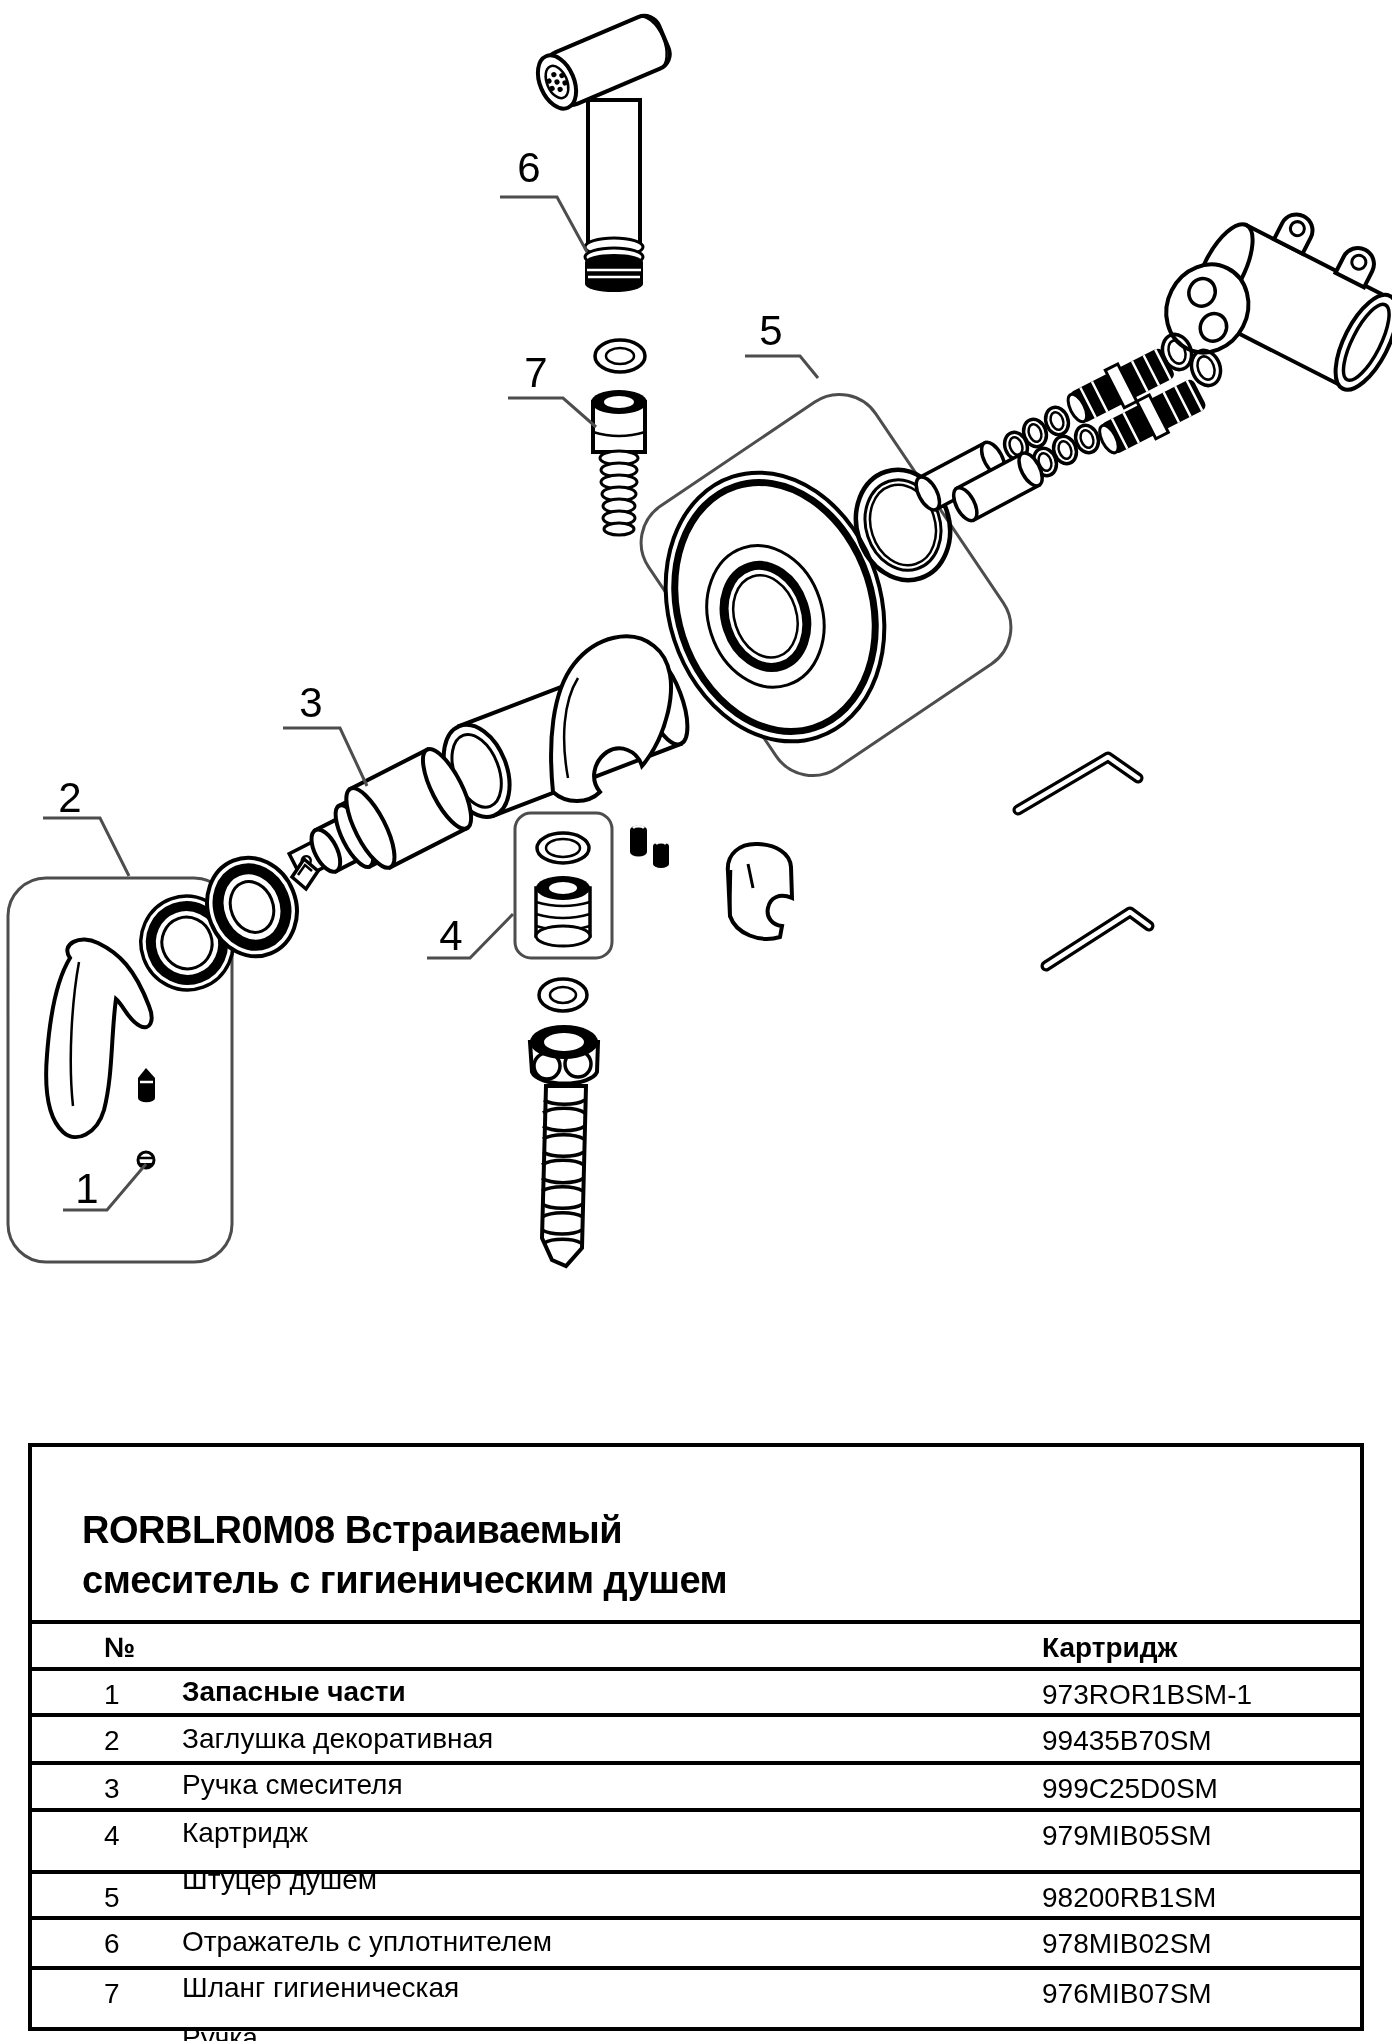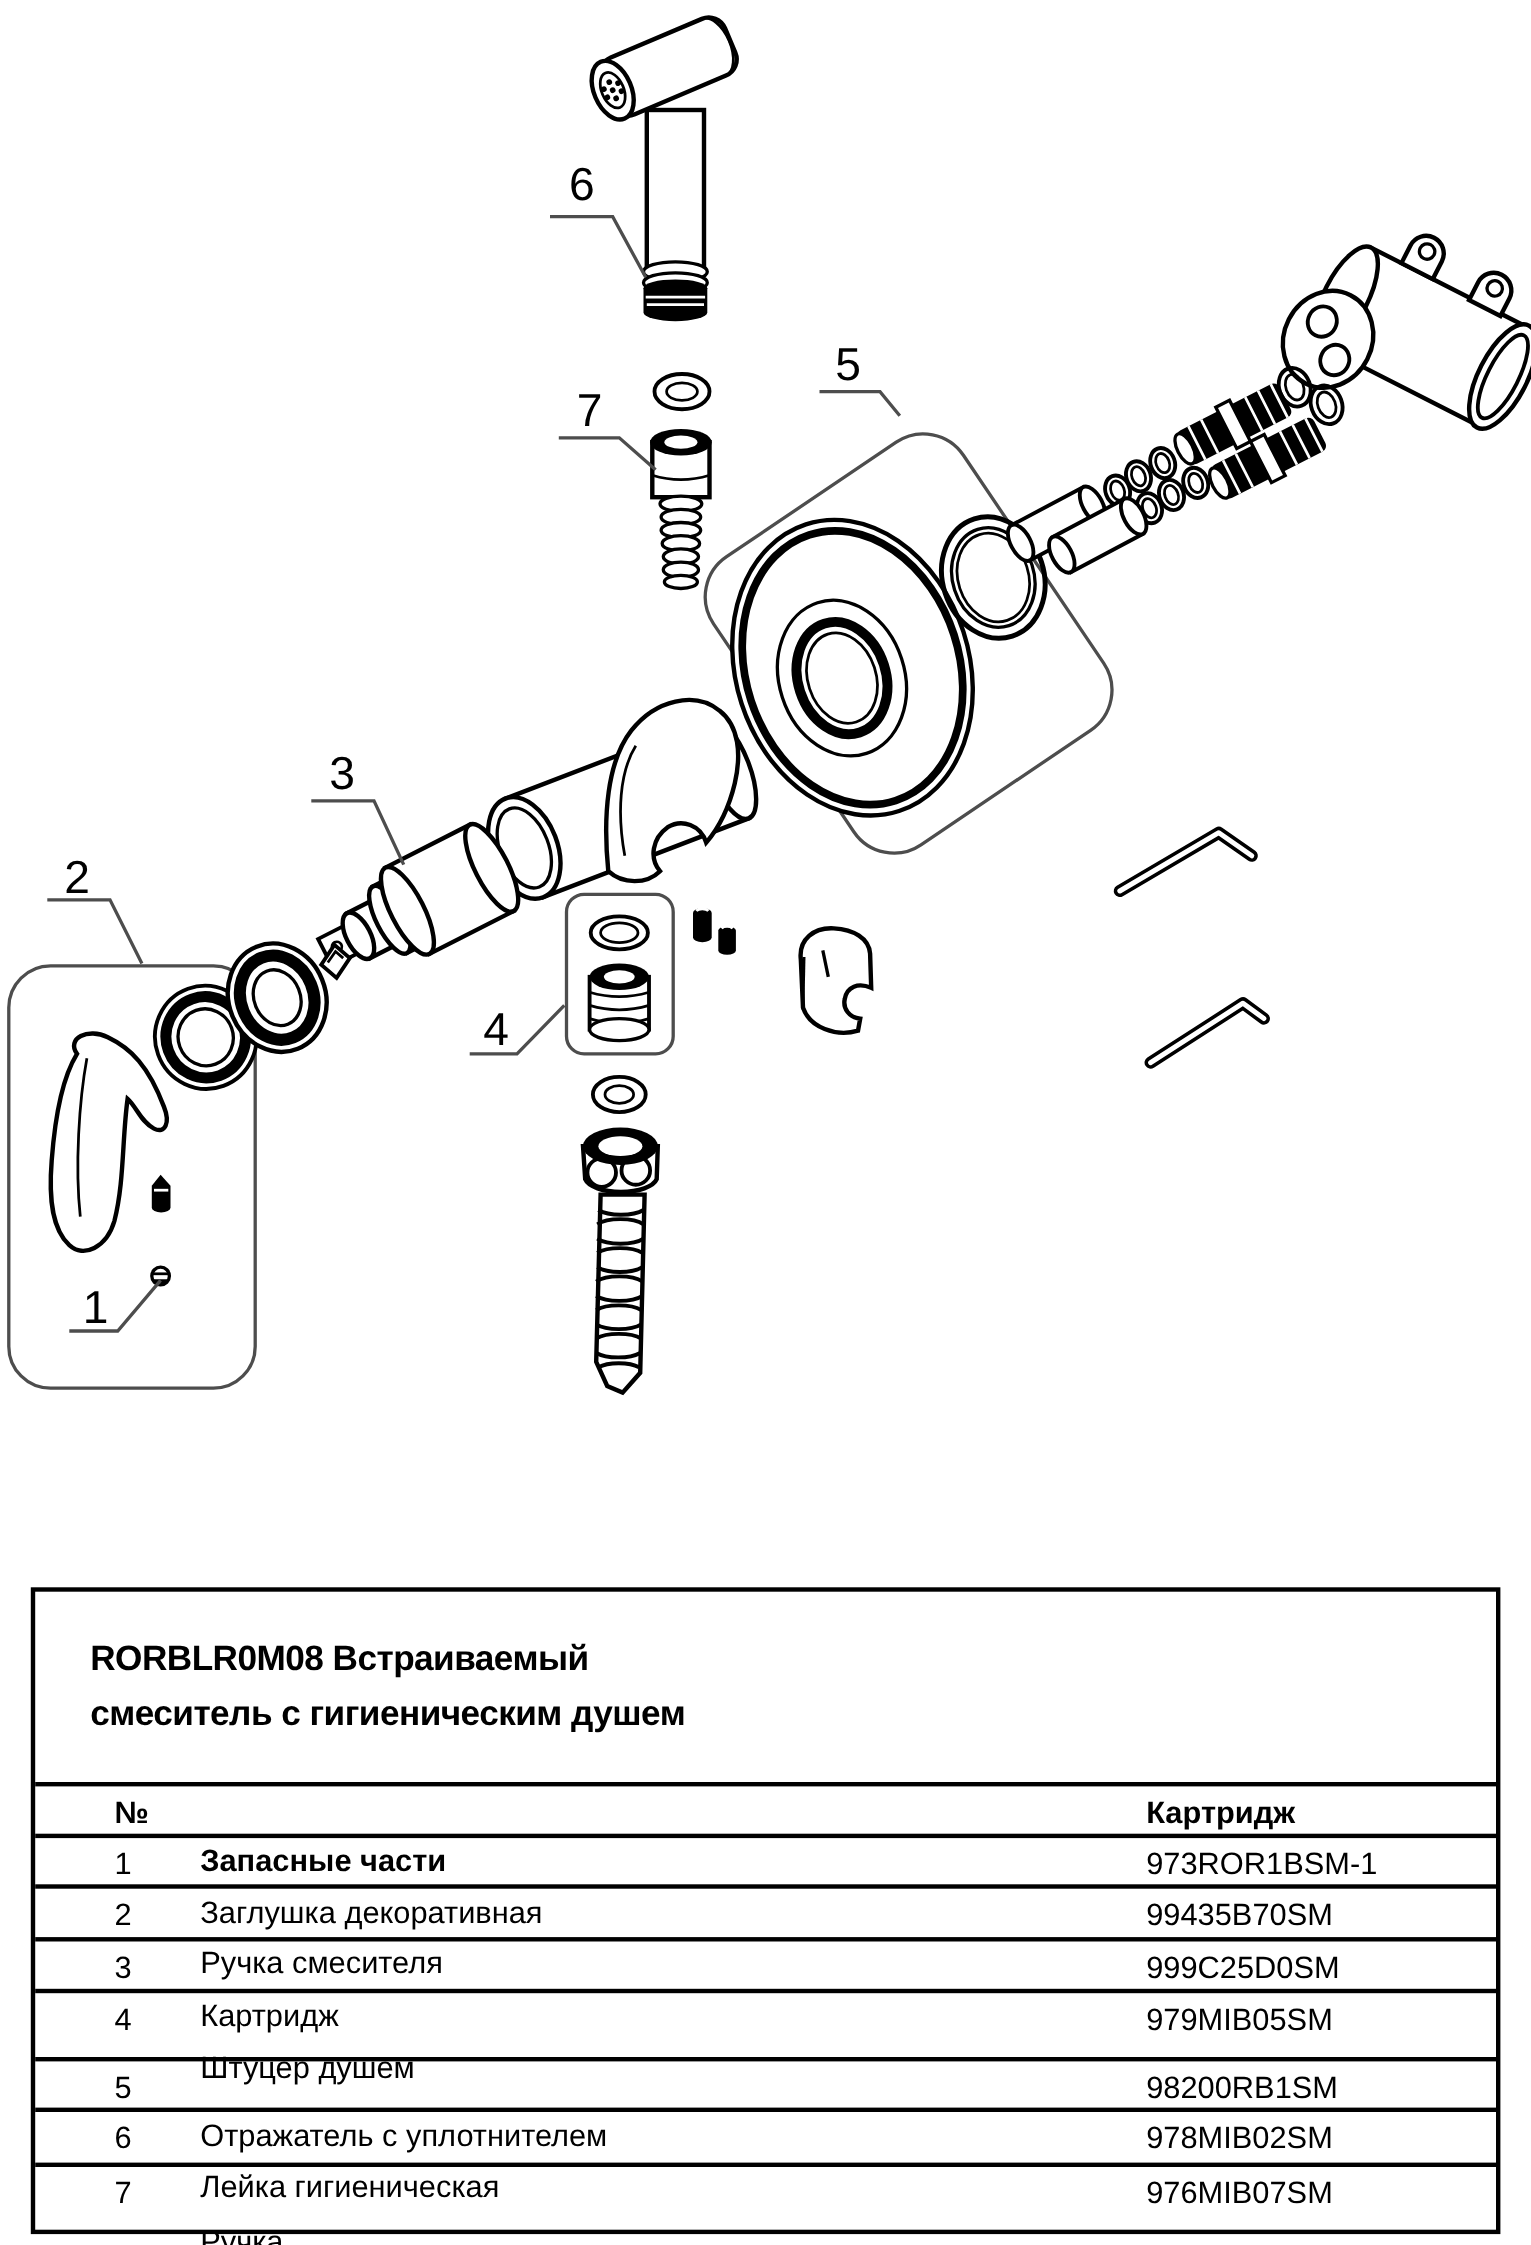--- a/index.html
+++ b/index.html
@@ -22,21 +22,21 @@
   .lead{stroke:#4d4d4d;stroke-width:3;fill:none;}
   .gbox{stroke:#4d4d4d;stroke-width:3;fill:none;}
   .callout{font:400 42px "Liberation Sans",sans-serif;fill:#000;text-anchor:middle;}
   .key{stroke:#000;stroke-width:11;fill:none;stroke-linecap:round;stroke-linejoin:round;}
   .keyin{stroke:#fff;stroke-width:4.5;fill:none;stroke-linecap:round;stroke-linejoin:round;}
 
   
   .parts-table{position:absolute;left:28px;top:1443px;width:1336px;height:588px;
                border:4px solid #000;box-sizing:border-box;background:#fff;}
   .title-block{height:177px;border-bottom:4px solid #000;box-sizing:border-box;
-               padding:35px 0 0 50px;font-weight:700;font-size:32px;line-height:50px;letter-spacing:-0.5px;}
+               padding:58px 0 0 50px;font-weight:700;font-size:38px;line-height:50px;letter-spacing:-0.5px;}
   .header-row{height:47px;border-bottom:4px solid #000;box-sizing:border-box;font-weight:700;}
   .trow{box-sizing:border-box;border-bottom:4px solid #000;}
   .trow:last-child{border-bottom:none;}
   #rows .trow:nth-child(1){height:46px}
   #rows .trow:nth-child(2){height:48px}
   #rows .trow:nth-child(3){height:47px}
   #rows .trow:nth-child(4){height:62px}
   #rows .trow:nth-child(5){height:46px}
   #rows .trow:nth-child(6){height:50px}
   #rows .trow:nth-child(7){height:57px}
@@ -350,21 +350,21 @@
   </div>
 
   <div class="trow">
     <div class="cell cell-num">5</div>
     <div class="cell cell-part">Отражатель с уплотнителем</div>
     <div class="cell cell-article">98200RB1SM</div>
   </div>
 
   <div class="trow">
     <div class="cell cell-num">6</div>
-    <div class="cell cell-part">Лейка гигиеническая</div>
+    <div class="cell cell-part">Шланг гигиеническая</div>
     <div class="cell cell-article">978MIB02SM</div>
   </div>
 
   <div class="trow">
     <div class="cell cell-num">7</div>
     <div class="cell cell-part">Ручка</div>
     <div class="cell cell-article">976MIB07SM</div>
   </div>
 </div>
 </div>

